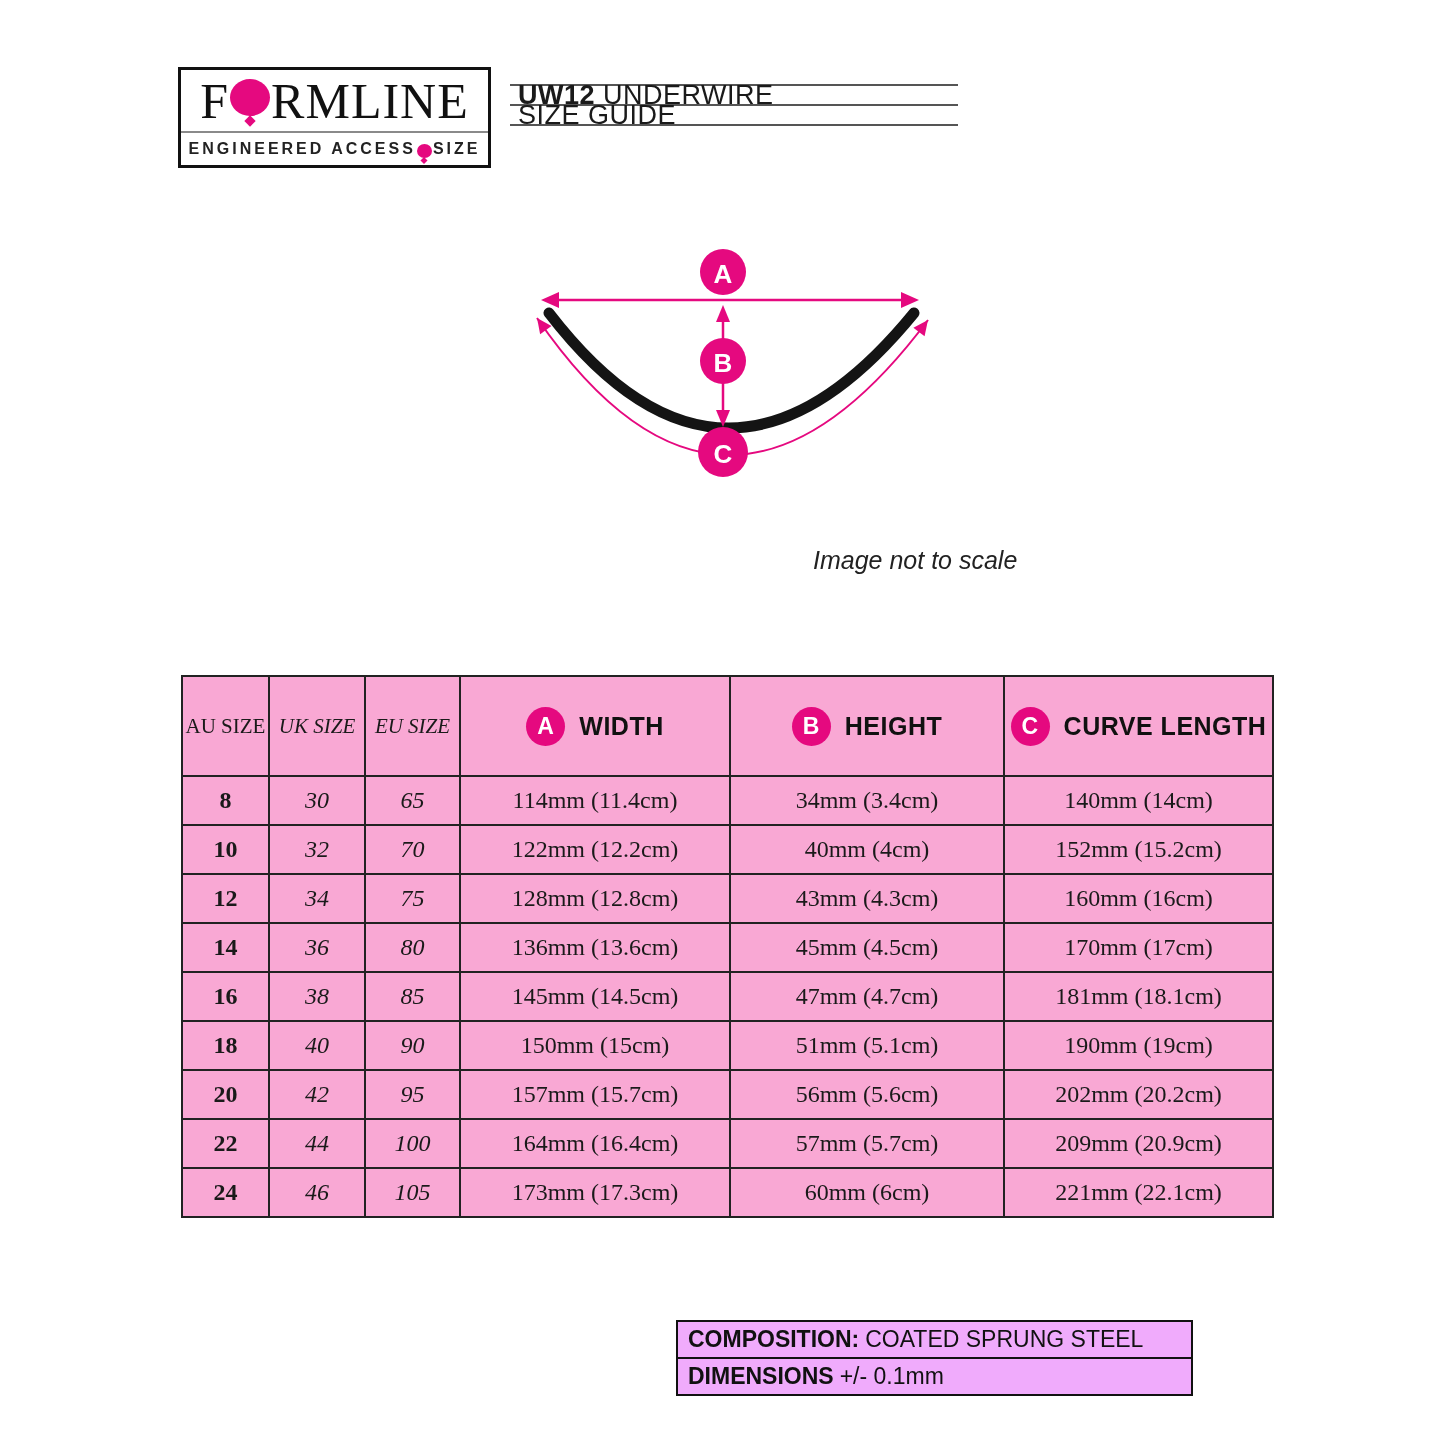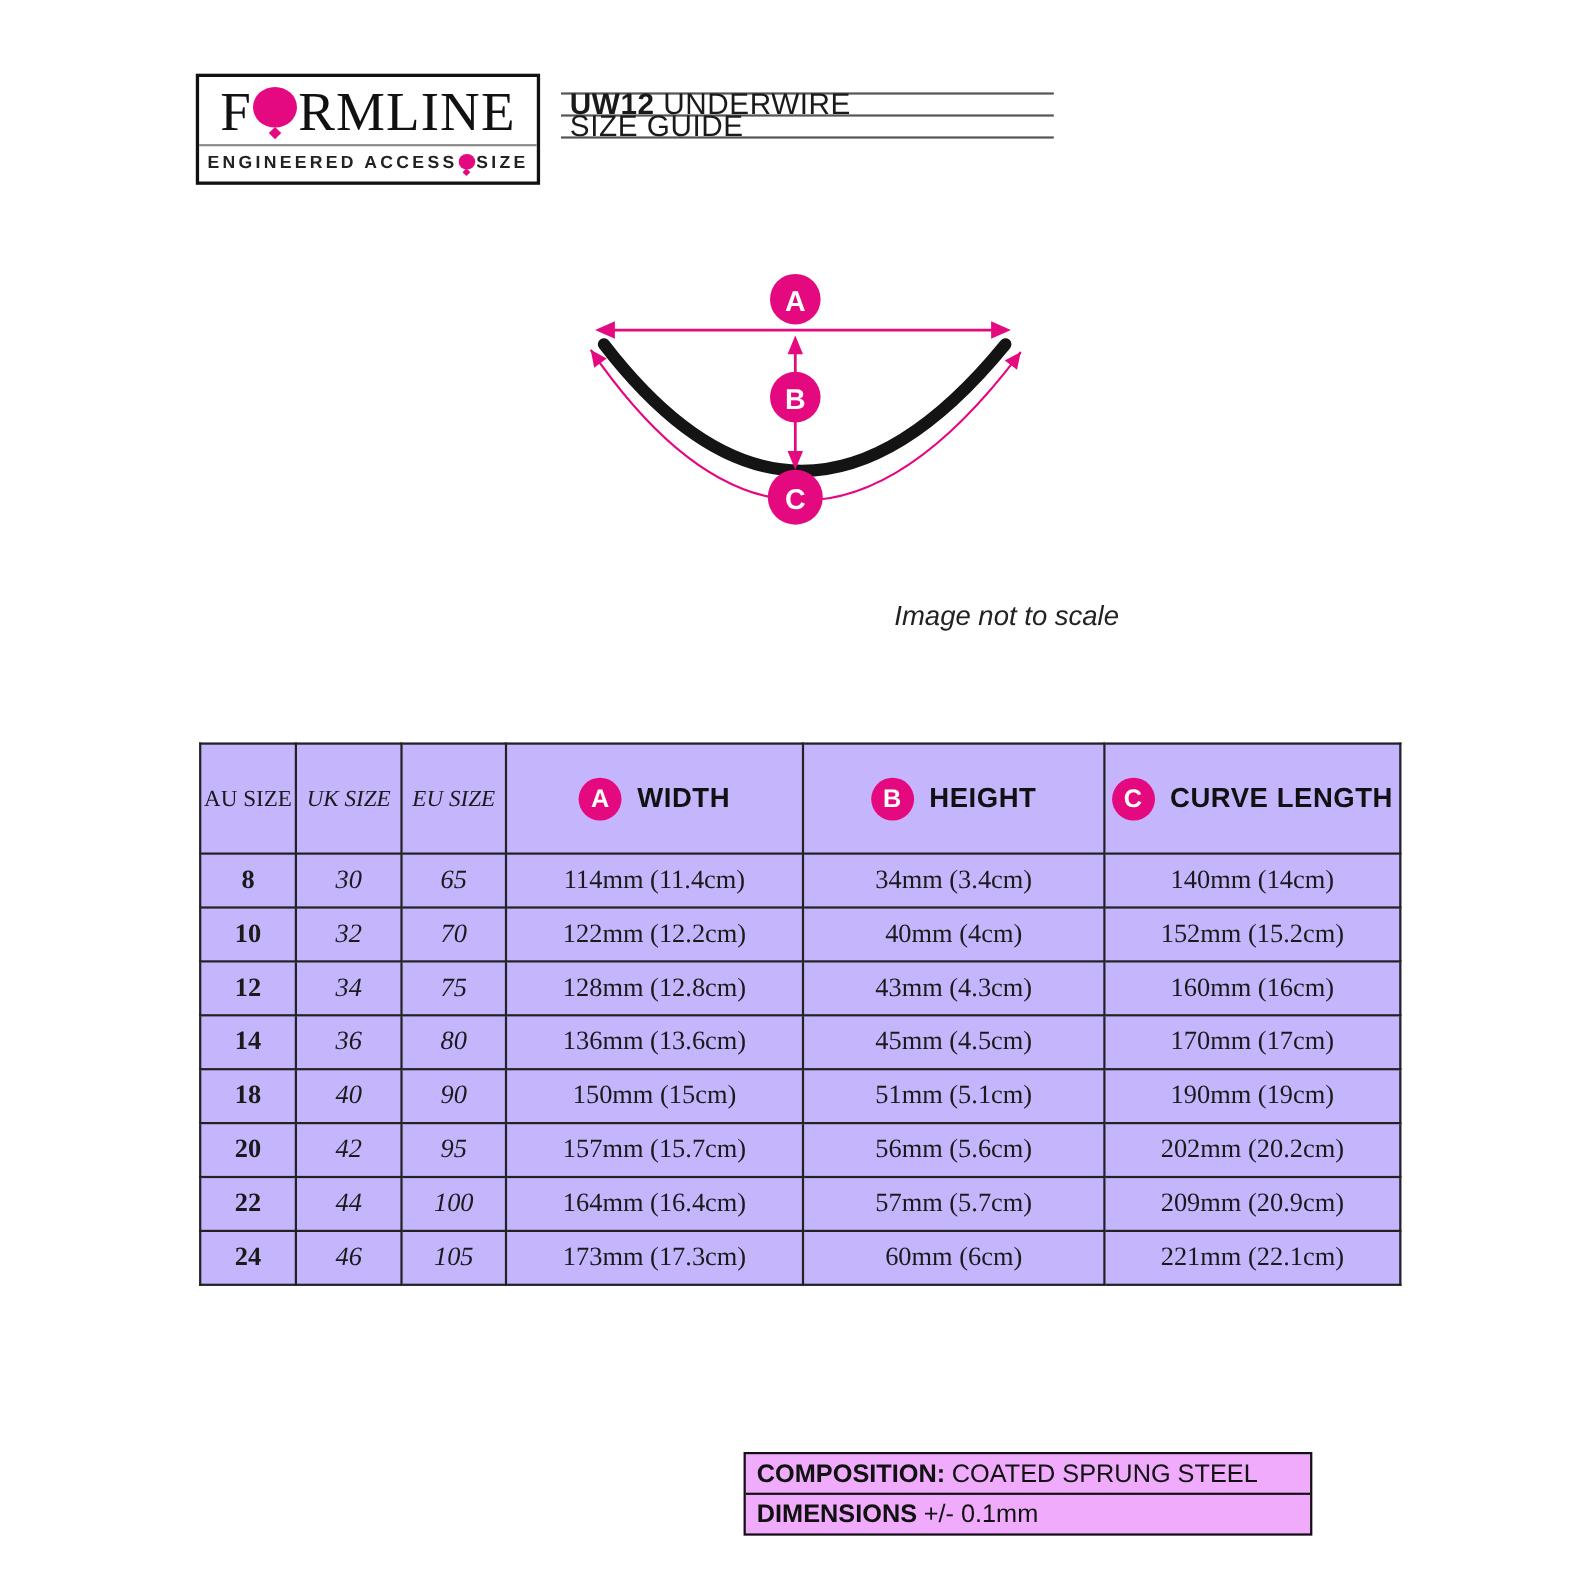--- a/index.html
+++ b/index.html
@@ -31,21 +31,21 @@
   }
   .balloon::after{
     content:"";position:absolute;left:50%;bottom:-9px;
     width:8px;height:8px;background:#E5097F;
     transform:translateX(-50%) rotate(45deg);
   }
   .balloon.small{width:15px;height:14px;top:0;margin:0 1px;}
   .balloon.small::after{width:5px;height:5px;bottom:-5px;}
   .logo-divider{width:100%;height:2px;background:#8a8a8a;margin-top:1px;}
   .tagline{
-    display:flex;align-items:flex-start;
+    display:flex;align-items:flex-end;
     font-size:16px;font-weight:bold;letter-spacing:3px;
     color:#222;margin-top:7px;white-space:nowrap;
   }
 
   
   .title-block{position:absolute;left:510px;top:84px;width:448px;}
   .rule{height:2px;background:#555;}
   .title-line{
     font-size:27px;height:18px;display:flex;align-items:center;
     padding-left:8px;letter-spacing:0.5px;color:#1a1a1a;white-space:nowrap;
@@ -57,21 +57,21 @@
   .diagram text{font-family:"Liberation Sans", sans-serif;font-weight:bold;fill:#fff;}
   .caption{
     position:absolute;left:813px;top:546px;
     font-size:25px;font-style:italic;color:#222;white-space:nowrap;
   }
 
   
   table.size-table{
     position:absolute;left:181px;top:675px;
     border-collapse:collapse;table-layout:fixed;
-    background:#c4b5fd;
+    background:#f9a8d4;
   }
   table.size-table th, table.size-table td{
     border:2px solid #222;text-align:center;vertical-align:middle;
     overflow:hidden;white-space:nowrap;
   }
   table.size-table th{height:96px;font-family:"Liberation Serif", serif;font-weight:normal;font-size:21px;}
   table.size-table td{height:45px;font-family:"Liberation Serif", serif;font-size:24px;}
   .col-au{width:83px;}
   .col-uk{width:92px;}
   .col-eu{width:91px;}
@@ -226,20 +226,28 @@
         </tr>
         <tr>
           <td class="col-au">14</td>
           <td class="col-uk">36</td>
           <td class="col-eu">80</td>
           <td class="col-width">136mm (13.6cm)</td>
           <td class="col-height">45mm (4.5cm)</td>
           <td class="col-curve">170mm (17cm)</td>
         </tr>
         <tr>
+          <td class="col-au">16</td>
+          <td class="col-uk">38</td>
+          <td class="col-eu">85</td>
+          <td class="col-width">145mm (14.5cm)</td>
+          <td class="col-height">47mm (4.7cm)</td>
+          <td class="col-curve">181mm (18.1cm)</td>
+        </tr>
+        <tr>
           <td class="col-au">18</td>
           <td class="col-uk">40</td>
           <td class="col-eu">90</td>
           <td class="col-width">150mm (15cm)</td>
           <td class="col-height">51mm (5.1cm)</td>
           <td class="col-curve">190mm (19cm)</td>
         </tr>
         <tr>
           <td class="col-au">20</td>
           <td class="col-uk">42</td>

